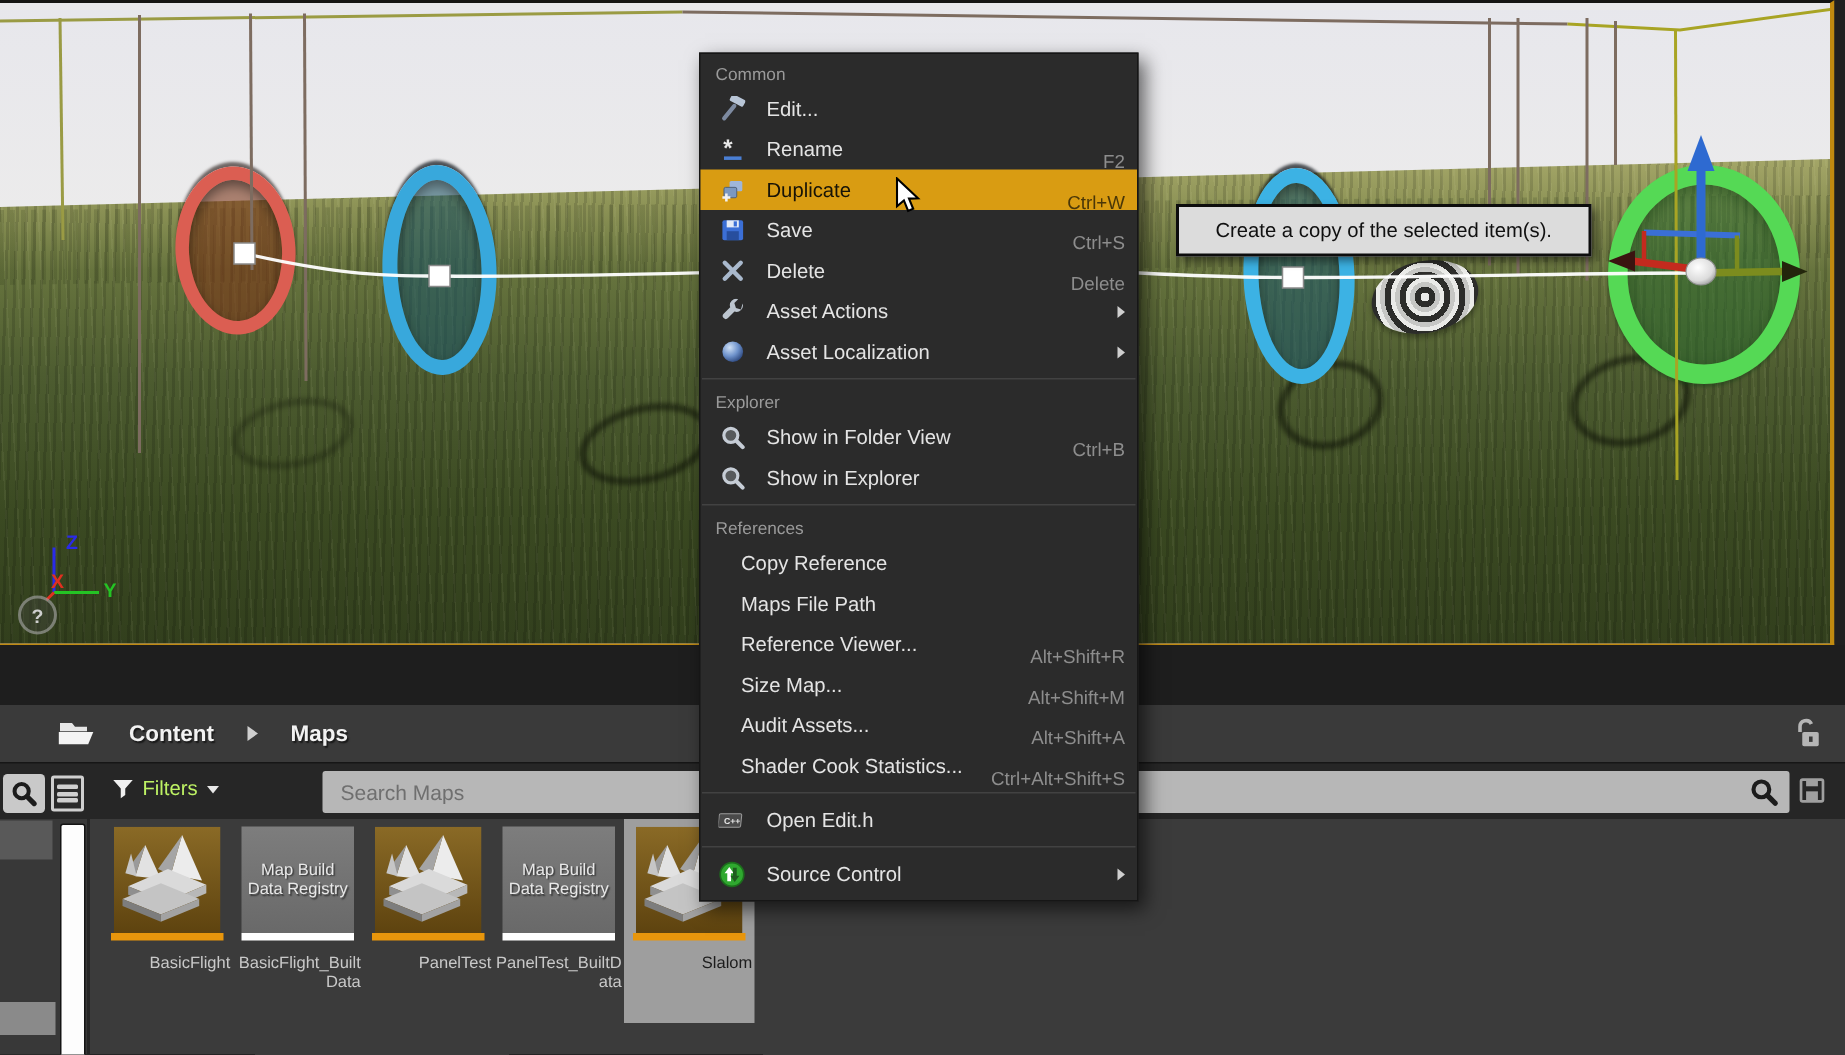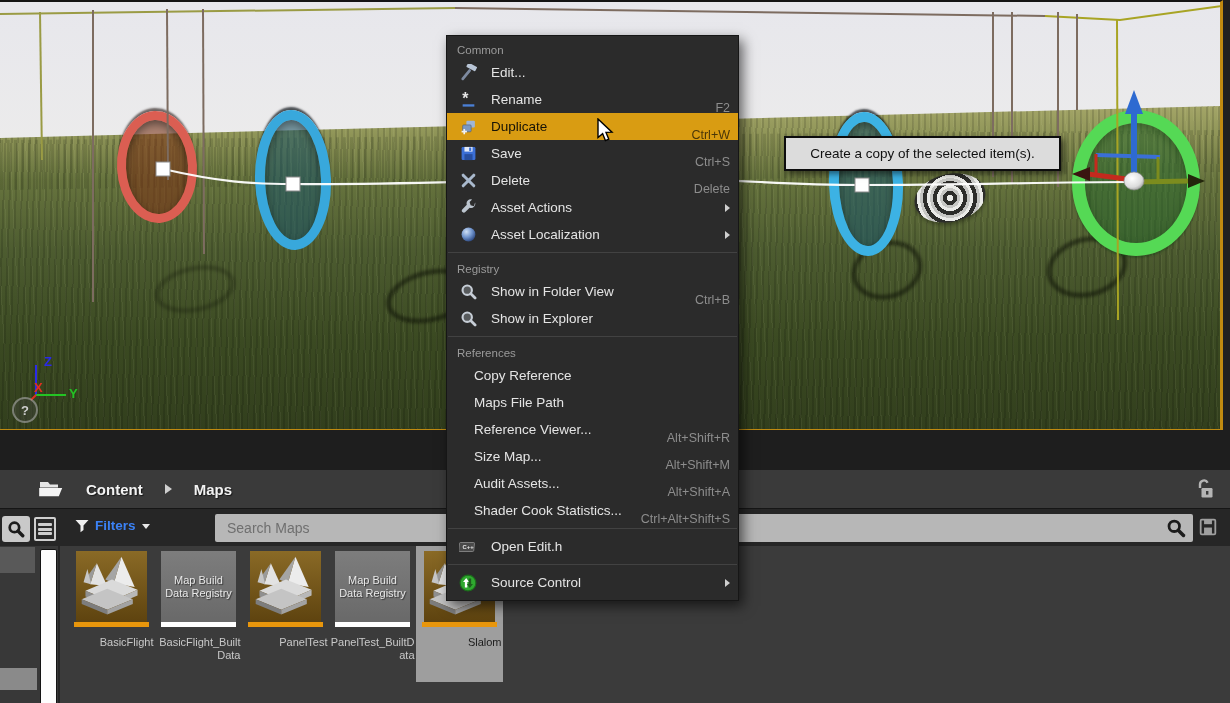--- a/index.html
+++ b/index.html
@@ -43,21 +43,21 @@
   .axis-x{left:34px;top:378px;color:#e03020;}
   .help-bubble{position:absolute;left:12px;top:395px;width:22px;height:22px;border-radius:50%;
     background:rgba(70,70,70,.35);border:2px solid rgba(190,190,190,.5);color:#cfcfcf;
     font-size:13px;font-weight:bold;display:flex;align-items:center;justify-content:center;z-index:6;}
   
   .tooltip{position:absolute;left:784px;top:136px;width:277px;height:35px;box-sizing:border-box;
     background:#dcdcdc;border:2px solid #0d0d0d;box-shadow:3px 3px 6px rgba(0,0,0,.5);
     display:flex;align-items:center;justify-content:center;z-index:20;
     font-size:13.5px;color:#101010;}
   
-  .menu{position:absolute;left:446px;top:35px;width:293px;box-sizing:border-box;z-index:30;
+  .menu{position:absolute;left:466px;top:35px;width:293px;box-sizing:border-box;z-index:30;
     background:#2b2b2b;border:1px solid #161616;box-shadow:4px 5px 12px rgba(0,0,0,.6);padding:2px 0 4px;}
   .m-h{font-size:11.5px;color:#9a9a9a;padding:6px 10px 3px;}
   .menu-sep{height:1px;background:#424242;margin:4px 1px;}
   .mi{display:flex;align-items:center;height:27px;padding:0 8px 0 9px;font-size:13.5px;color:#e4e4e4;position:relative;cursor:default;}
   .mi .mi-ic{width:24px;height:20px;margin-right:11px;display:flex;align-items:center;justify-content:center;flex:none;}
   .mi.no-ic{padding-left:27px;}
   .mi .mi-sc{margin-left:auto;color:#8d8d8d;font-size:12.5px;padding-left:14px;white-space:nowrap;margin-top:16px;}
   .mi.hl{color:#171307;}
   .mi.hl .mi-sc{color:#4a3708;}
   .mi-sub{position:absolute;right:8px;top:10px;width:0;height:0;
@@ -71,21 +71,21 @@
   .pb-folder{margin-left:38px;display:flex;}
   .pb-crumb{font-size:15px;font-weight:bold;color:#f2f2f2;margin-left:22px;text-shadow:1px 1px 1px rgba(0,0,0,.6);}
   .pb-arrow{width:0;height:0;border-left:7px solid #cfcfcf;border-top:5px solid transparent;border-bottom:5px solid transparent;margin-left:22px;}
   .pb-lock{position:absolute;right:16px;top:8px;}
   .toolbar{position:absolute;left:0;top:508px;width:1230px;height:38px;background:#262626;border-top:1px solid #161616;box-sizing:border-box;display:flex;align-items:center;}
   .tb-magbtn{position:absolute;left:2px;top:7px;width:28px;height:26px;background:#c9c9c9;border-radius:3px;
     display:flex;align-items:center;justify-content:center;}
   .tb-listbtn{position:absolute;left:34px;top:8px;width:22px;height:24px;background:#2a2a2a;border:2px solid #cfcfcf;border-radius:2px;
     display:flex;flex-direction:column;justify-content:space-evenly;padding:2px 2px;box-sizing:border-box;}
   .tb-listbtn i{display:block;height:3px;background:#cfcfcf;border-radius:1px;}
-  .tb-filters{position:absolute;left:75px;top:9px;display:flex;align-items:center;color:#3b82f6;font-size:13.5px;font-weight:bold;}
+  .tb-filters{position:absolute;left:75px;top:9px;display:flex;align-items:center;color:#bef264;font-size:13.5px;font-weight:normal;}
   .tb-filters .caret{width:0;height:0;border-top:5px solid #e8e8e8;border-left:4.5px solid transparent;border-right:4.5px solid transparent;margin-left:6px;margin-top:2px;}
   .tb-search{position:absolute;left:215px;top:5px;width:978px;height:28px;background:#b7b7b7;border:none;border-radius:2px;
     font-size:14px;color:#333;padding:0 30px 0 12px;box-sizing:border-box;outline:none;font-family:"Liberation Sans",sans-serif;}
   .tb-search::placeholder{color:#6f6f6f;}
   .tb-search-mag{position:absolute;left:1166px;top:9px;pointer-events:none;}
   .tb-save{position:absolute;left:1199px;top:9px;}
   .assets-area{position:absolute;left:0;top:546px;width:1230px;height:157px;background:#3b3b3b;}
   .src-col{position:absolute;left:0;top:0;width:58px;height:157px;background:#383838;border-right:2px solid #262626;}
   .src-blk1{position:absolute;left:0;top:1px;width:35px;height:26px;background:#595959;}
   .src-blk2{position:absolute;left:0;top:122px;width:37px;height:22px;background:#8a8a8a;}
@@ -286,21 +286,21 @@
     <span class="mi-ic">
       <svg width="17" height="17" viewBox="0 0 16 16">
           <circle cx="8" cy="8" r="6.5" fill="url(#gGlobe)"></circle>
         </svg>
     </span>
     <span class="mi-label">Asset Localization</span>
     <span class="mi-sub"></span>
   </div>
 
   <div class="menu-sep"></div>
-  <div class="m-h">Registry</div>
+  <div class="m-h">Explorer</div>
 
   <div class="mi">
     <span class="mi-ic">
       <svg width="17" height="17" viewBox="0 0 16 16">
           <circle cx="6.8" cy="6.8" r="4.4" fill="rgba(220,230,240,.25)" stroke="#c6cdd6" stroke-width="2"></circle>
           <line x1="10.2" y1="10.2" x2="14.2" y2="14.2" stroke="#c6cdd6" stroke-width="2.6" stroke-linecap="round"></line>
         </svg>
     </span>
     <span class="mi-label">Show in Folder View</span>
     <span class="mi-sc">Ctrl+B</span>

